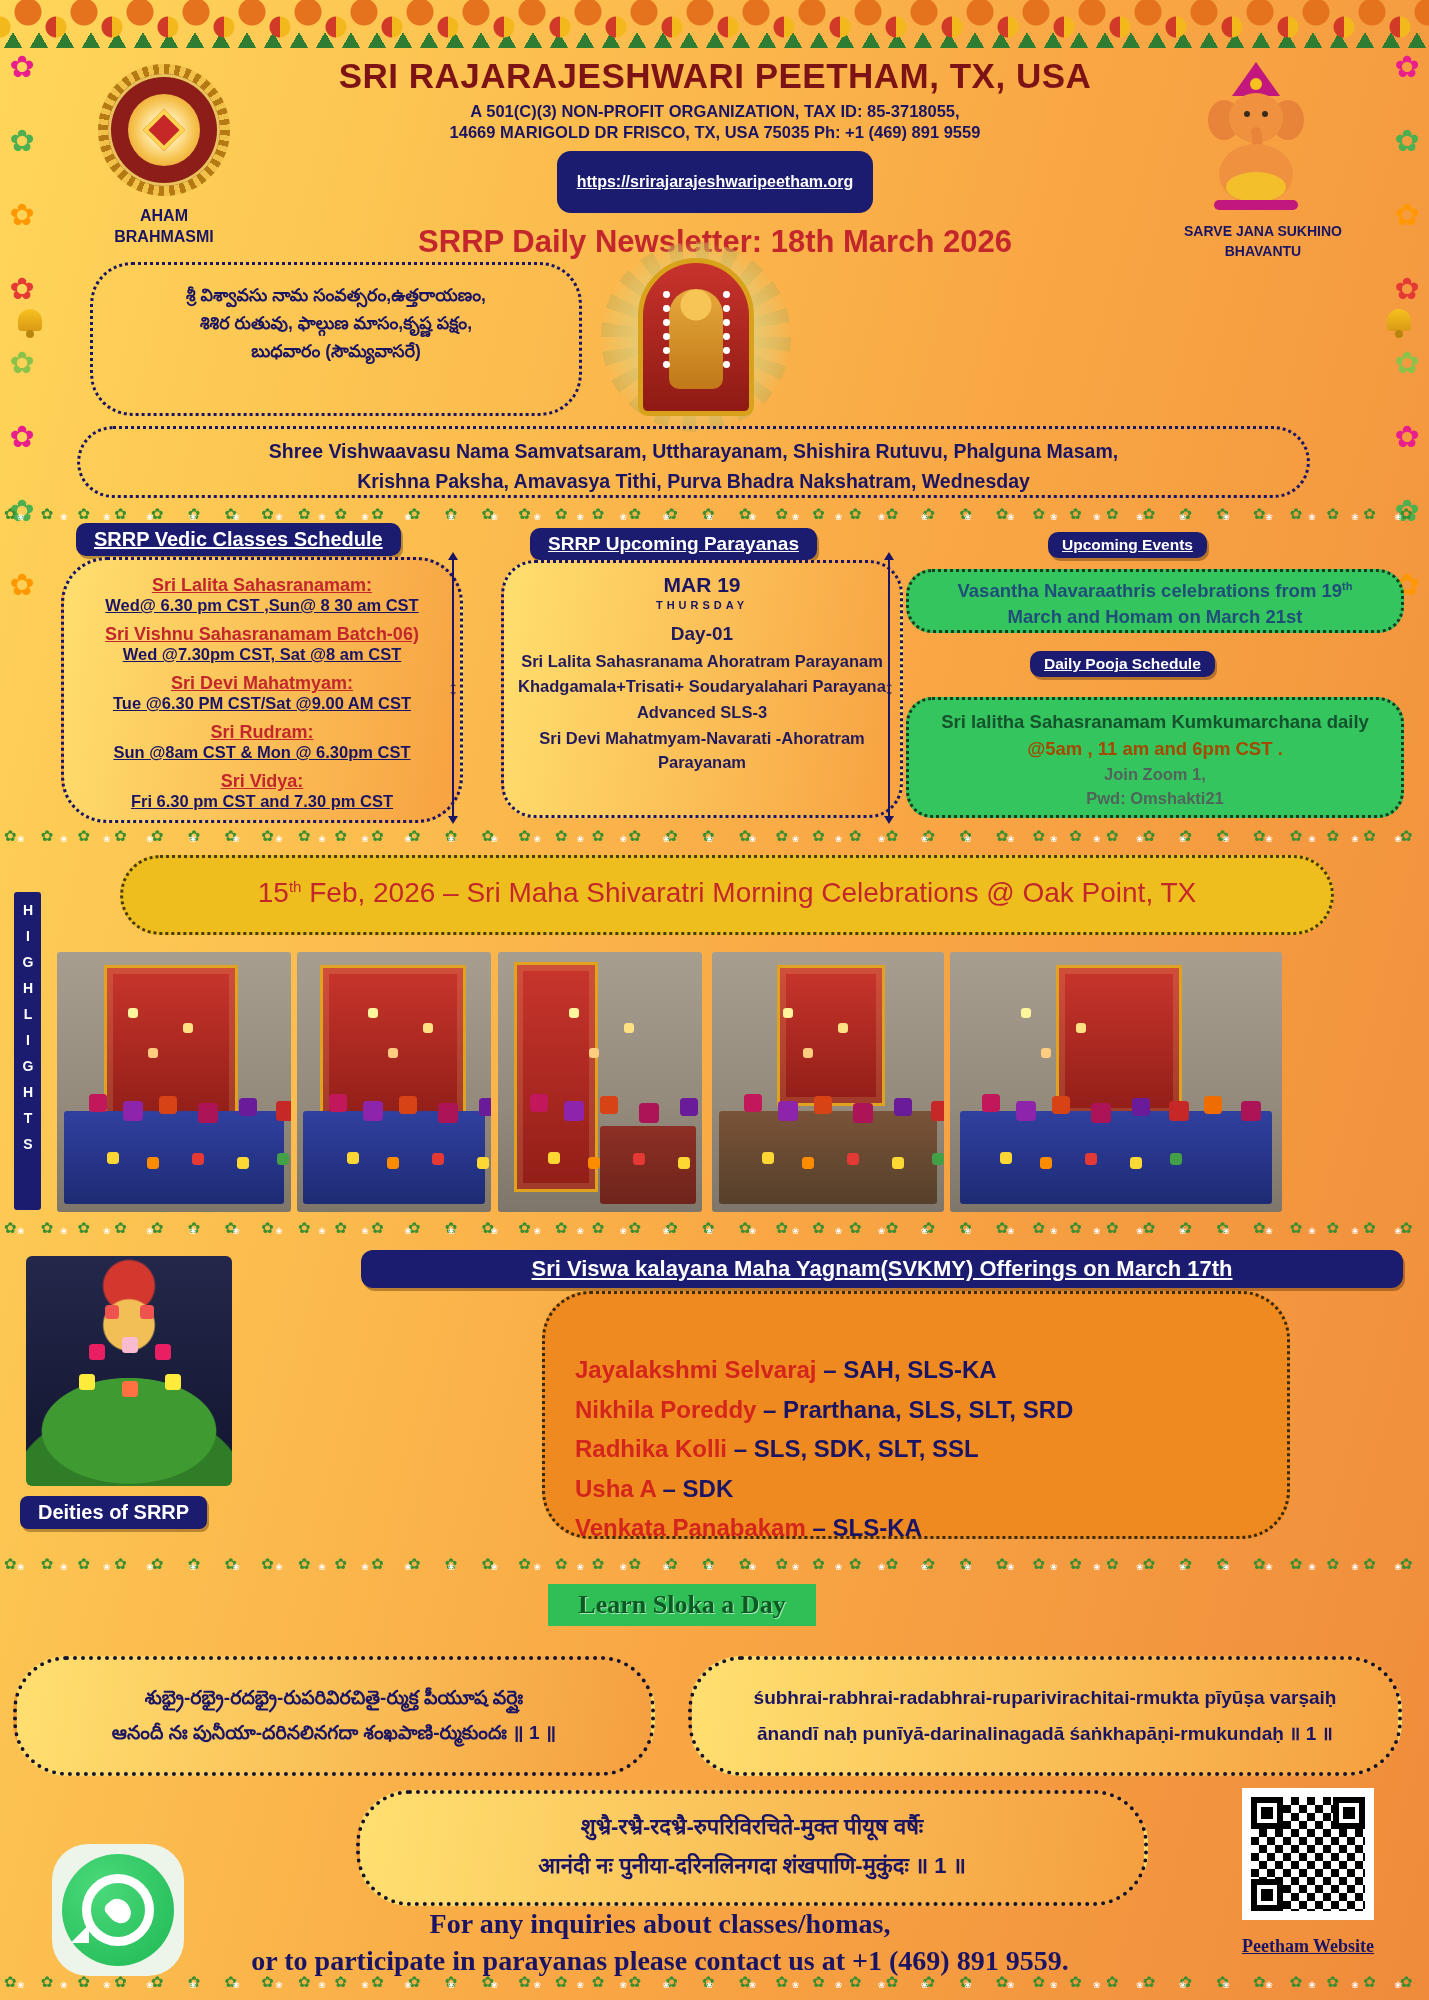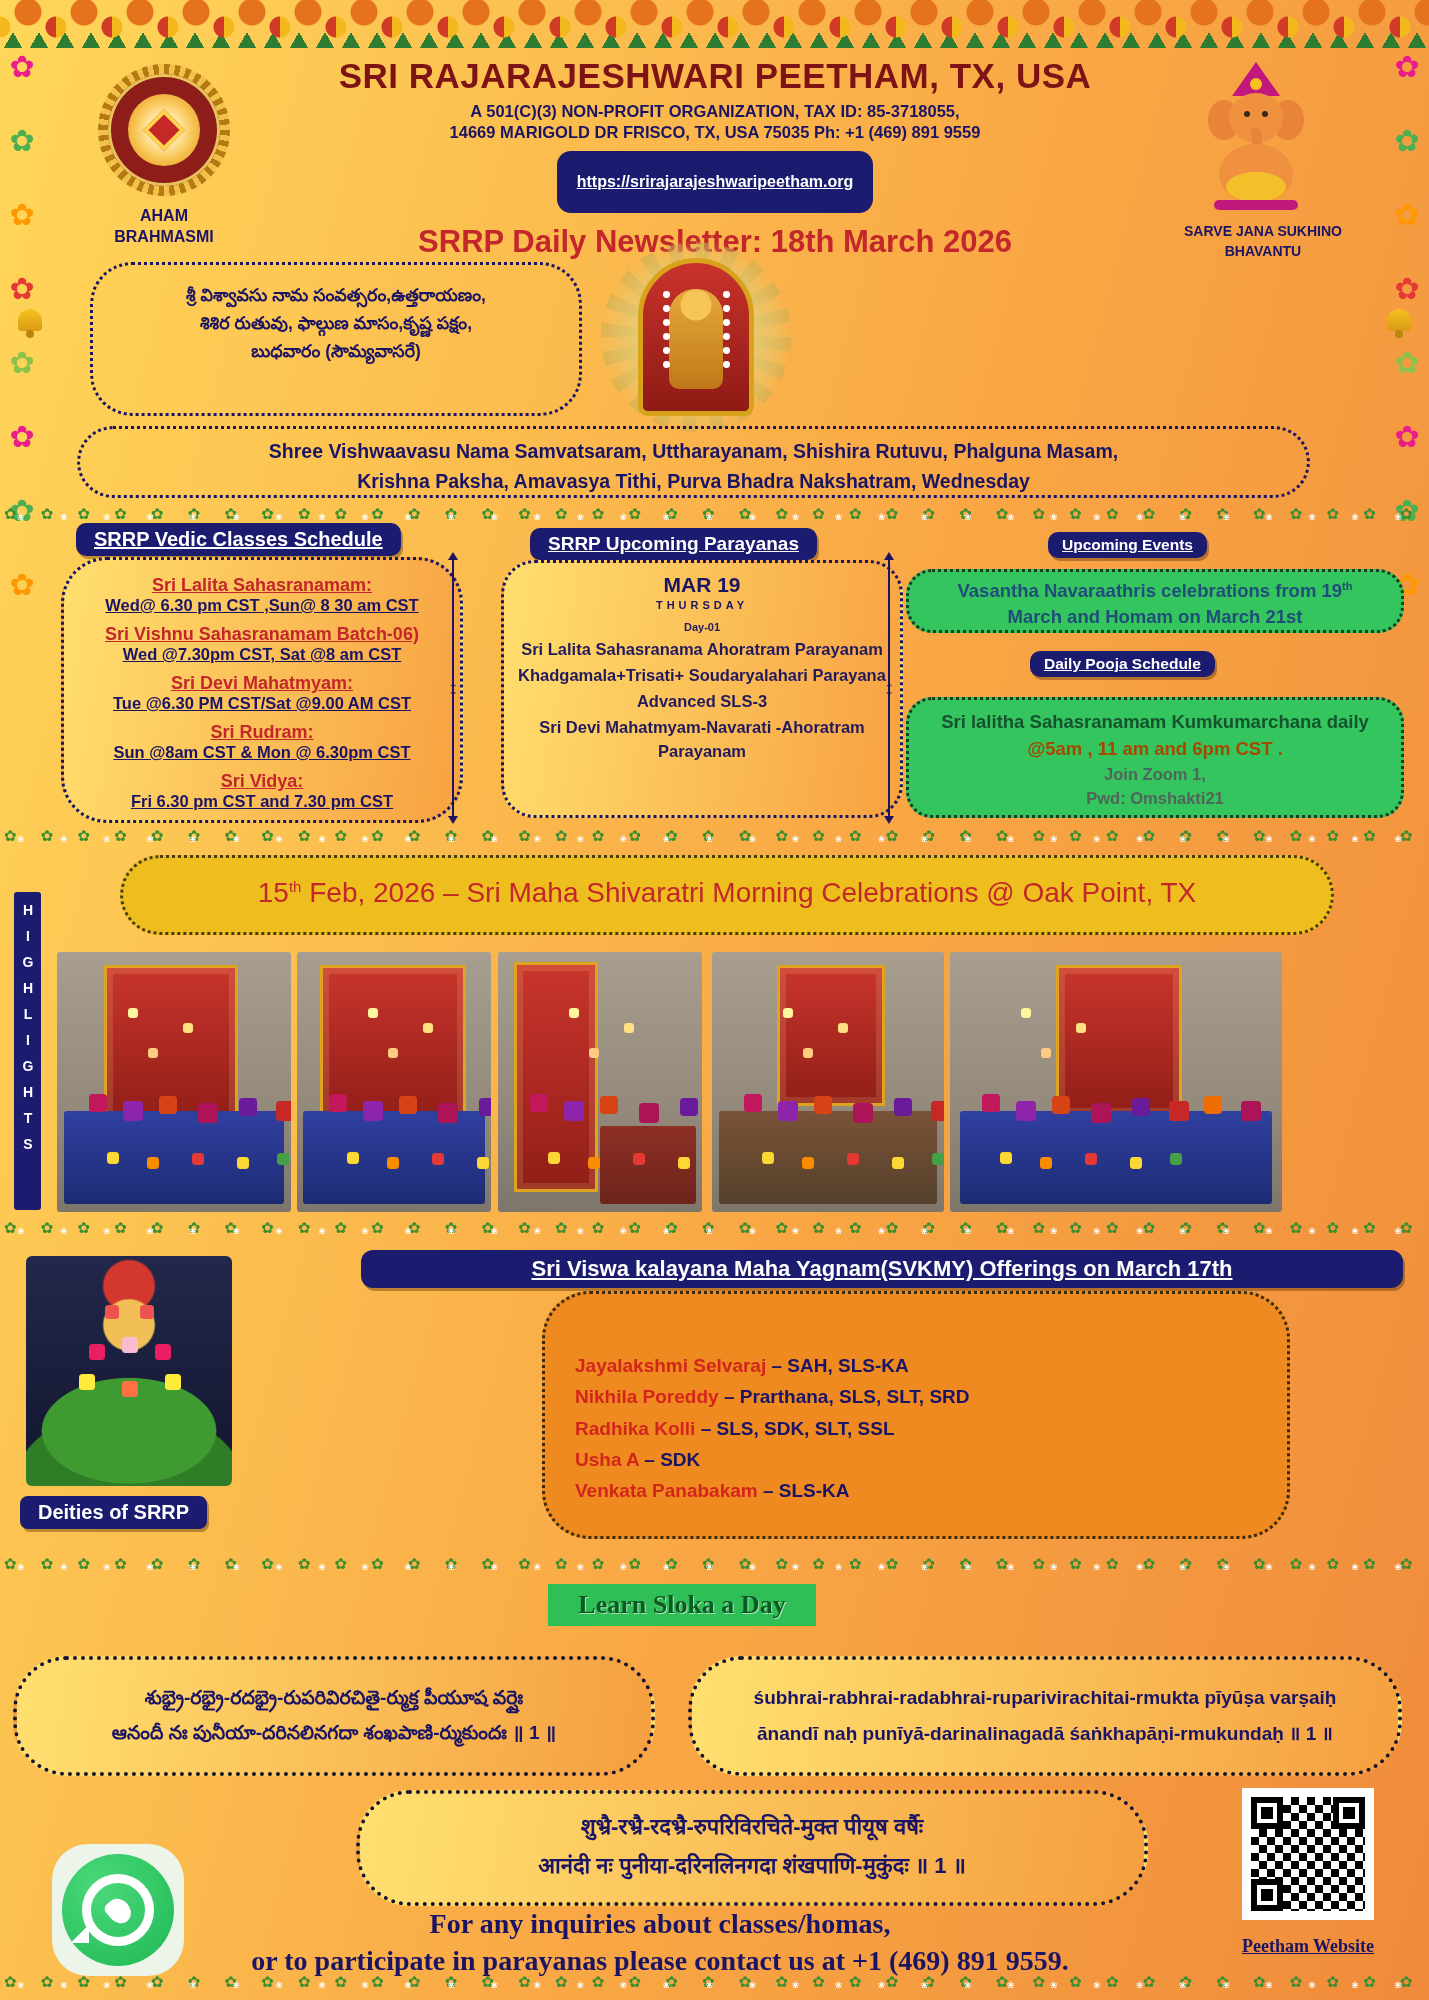--- a/index.html
+++ b/index.html
@@ -74,21 +74,21 @@
   .deities-pill{left:20px;top:1496px;font-size:20px;text-decoration:none;border-radius:8px;}
   
   .sched-box{background:linear-gradient(100deg,#FFDF6E 0%,#F8A443 95%);margin-left:23px;}
   .vedic-box{left:38px;top:557px;width:402px;height:266px;border-radius:46px;padding:15px 6px;text-align:center;}
   .class-name{color:#C3272B;font-weight:800;font-size:18px;text-decoration:underline;}
   .class-time{color:#1B1464;font-weight:800;font-size:16.5px;text-decoration:underline;margin-bottom:9px;}
   .parayana-box{left:478px;top:560px;width:402px;height:258px;border-radius:34px;text-align:center;padding:10px 12px;}
   .par-date{color:#1B1464;font-size:21px;font-weight:800;}
   .par-day{color:#1B1464;font-size:11px;font-weight:bold;letter-spacing:4px;margin-top:2px;}
   .par-line{color:#231A5E;font-size:16.5px;font-weight:bold;line-height:1.45;margin-top:2px;}
-  .par-line.first{margin-top:9px;font-size:11px;}
+  .par-line.first{margin-top:9px;font-size:19px;}
   .vsep{position:absolute;top:556px;height:264px;width:2px;background:#1B1464;}
   .vsep1{left:452px}.vsep2{left:888px}
   .vsep::before{content:"";position:absolute;top:-9px;left:-4px;border:5px solid transparent;border-bottom:8px solid #1B1464;}
   .vsep::after{content:"";position:absolute;bottom:-9px;left:-4px;border:5px solid transparent;border-top:8px solid #1B1464;}
   .vsep .arr{position:absolute;left:50%;top:50%;transform:translate(-50%,-50%);color:#1B1464;font-size:21px;font-weight:bold;}
   .green-box{position:absolute;background:#35C55F;border:3px dotted #14401F;border-radius:26px;text-align:center;box-sizing:border-box;}
   .event-box{left:906px;top:569px;width:498px;height:64px;color:#1F4E79;font-weight:800;font-size:18.5px;line-height:1.4;padding-top:6px;}
   .event-box sup{font-size:11px;}
   .pooja-box{left:906px;top:697px;width:498px;height:121px;padding-top:9px;line-height:1.45;}
   .pooja-l1{color:#14532d;font-weight:800;font-size:18.5px;}
@@ -113,21 +113,21 @@
   
   .deity-photo{position:absolute;left:26px;top:1256px;width:206px;height:230px;border-radius:6px;
     background:radial-gradient(circle at 50% 30%,#F2BE56 0 13%,rgba(0,0,0,0) 14%),
       radial-gradient(circle at 50% 13%,#D4372E 0 11%,rgba(0,0,0,0) 12%),
       radial-gradient(ellipse 70% 38% at 50% 76%,#3F9A31 0 60%,rgba(0,0,0,0) 61%),
       radial-gradient(ellipse 90% 50% at 50% 97%,#2F7D26 0 60%,rgba(0,0,0,0) 61%),
       linear-gradient(180deg,#23284B,#12152E);}
   .deity-photo::after{content:"";position:absolute;left:0;top:0;width:2px;height:2px;border-radius:50%;
     box-shadow:70px 95px 0 7px #E91E63,103px 88px 0 7px #F8BBD0,136px 95px 0 7px #E91E63,60px 125px 0 7px #FFEB3B,103px 132px 0 7px #FF7043,146px 125px 0 7px #FFEB3B,85px 55px 0 6px #EF5350,120px 55px 0 6px #EF5350;}
   .offer-box{position:absolute;left:542px;top:1291px;width:748px;height:248px;background:#EE8A1F;border:3px dotted #3A2A08;border-radius:48px;padding:56px 20px 0 30px;box-sizing:border-box;}
-  .offer{font-size:19px;font-weight:bold;line-height:1.65;}
+  .offer{font-size:24px;font-weight:bold;line-height:1.65;}
   .oname{color:#D3251C}.oitems{color:#1B1464}
   
   .learn-sloka{position:absolute;left:548px;top:1584px;width:268px;height:42px;background:#2FBF56;color:#0A5A23;font-family:"Liberation Serif",serif;font-weight:bold;font-size:26px;text-align:center;line-height:42px;text-shadow:1px 1px 0 #A8E6B4;}
   .sloka-box{border:4px dotted #15122E;border-radius:54px;background:linear-gradient(100deg,#FFE070,#F59F40);color:#1B1464;font-weight:bold;text-align:center;box-sizing:border-box;}
   .sloka-telugu{left:13px;top:1656px;width:642px;height:120px;font-size:19px;line-height:1.85;padding-top:20px;}
   .sloka-iast{left:688px;top:1656px;width:714px;height:120px;font-size:19px;line-height:1.9;padding-top:20px;}
   .sloka-hindi{left:356px;top:1790px;width:792px;height:116px;font-size:22px;line-height:1.75;padding-top:14px;}
   
   .whatsapp{position:absolute;left:52px;top:1844px;width:132px;height:132px;border-radius:36px;background:#EDF4EA;}
   .whatsapp .circle{position:absolute;inset:10px;border-radius:50%;background:radial-gradient(circle at 35% 30%,#4AD97A,#1FB855);}

